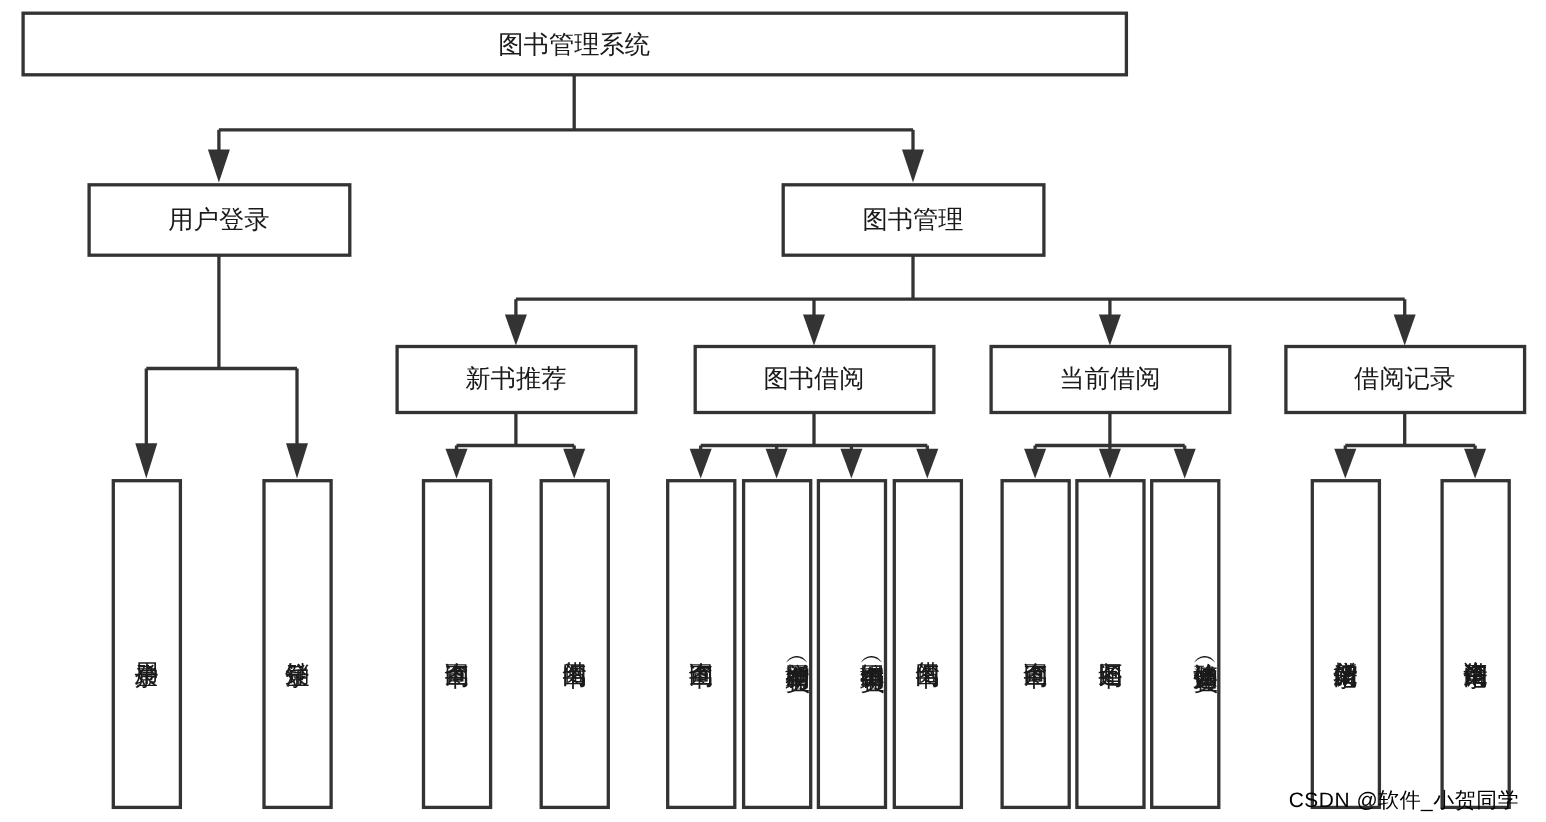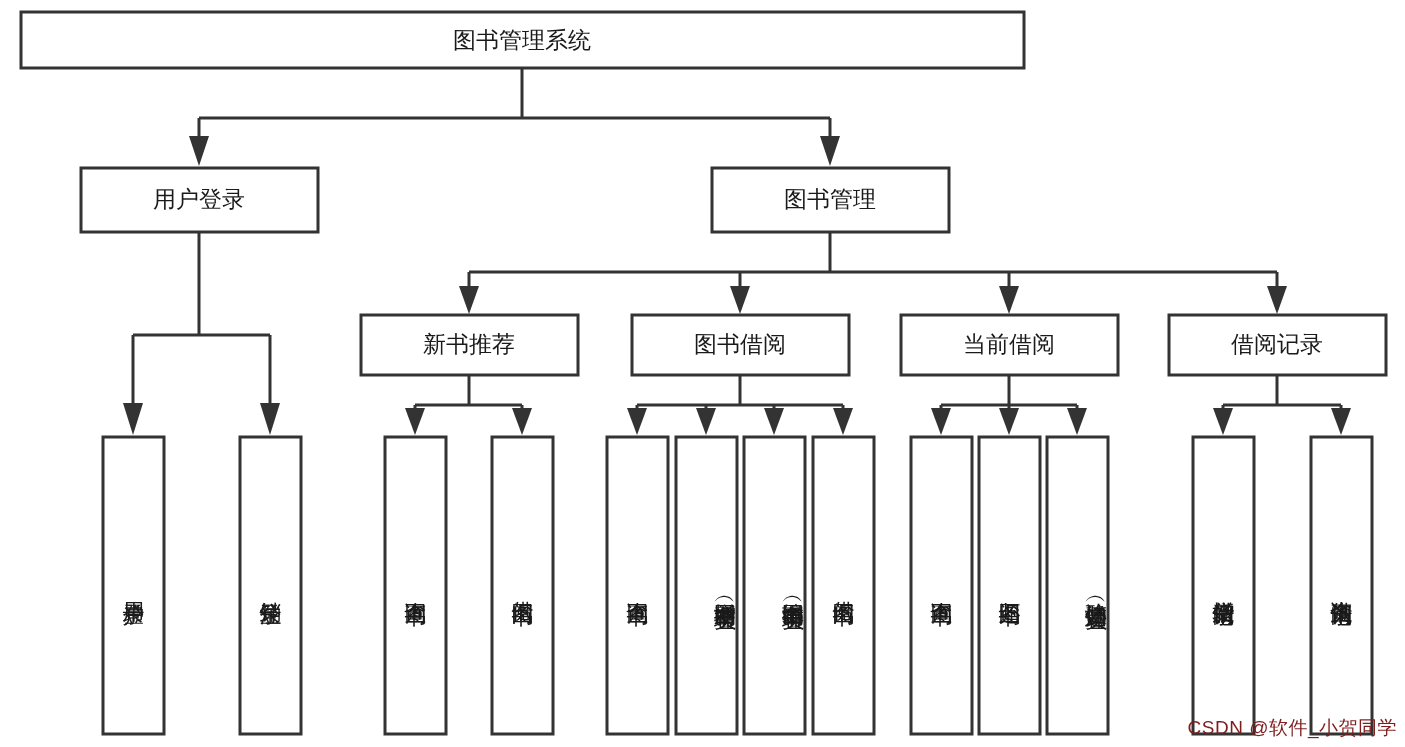--- a/index.html
+++ b/index.html
@@ -59,25 +59,25 @@
     color: #1a1a1a;
     letter-spacing: 1px;
     white-space: nowrap;
     display: flex;
     align-items: center;
     justify-content: center;
     pointer-events: none;
   }
   .watermark {
     position: absolute;
-    right: 8px;
+    right: 24px;
     bottom: 6px;
     font-family: "Liberation Sans", "DejaVu Sans", sans-serif;
     font-size: 19px;
-    color: #7f1d1d;
+    color: #000000;
     white-space: nowrap;
     letter-spacing: 0.5px;
   }
 </style>
 </head>
 <body>
 
 <div id="diagram-root">
 
   <svg id="flow-svg" viewBox="0 0 1405 747">

